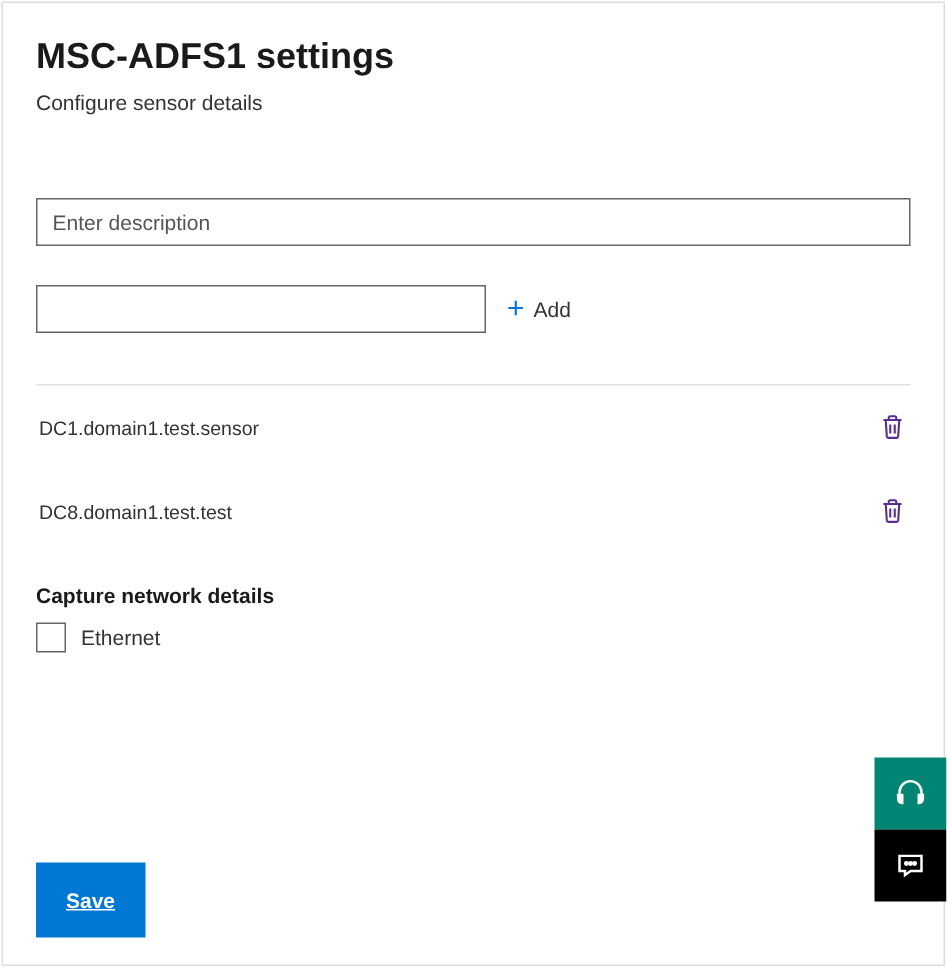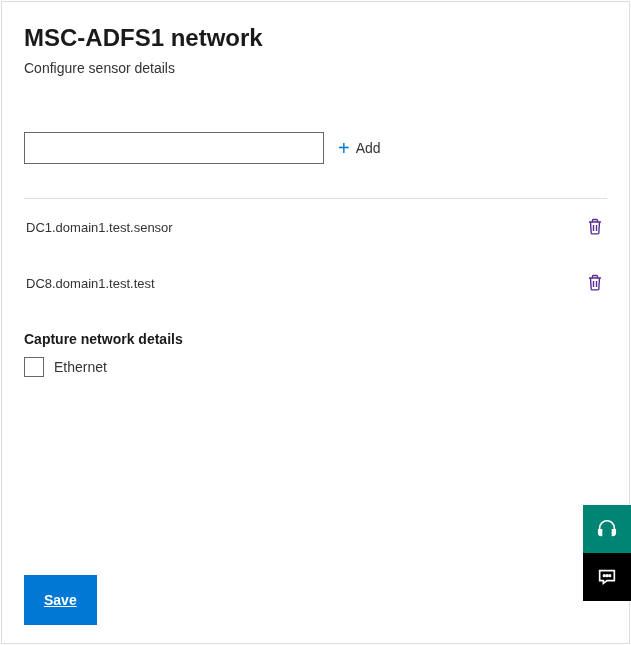--- a/index.html
+++ b/index.html
@@ -150,24 +150,25 @@
       color: #fff;
     }
     .float-btn.teal { background: #008575; }
     .float-btn.black { background: #000; }
   </style>
 </head>
 <body>
 
 <div class="panel">
 
-  <h1 class="page-title">MSC-ADFS1 network</h1>
+  <h1 class="page-title">MSC-ADFS1 settings</h1>
   <div class="page-subtitle">Configure sensor details</div>
 
   <div class="field-block">
+    <input type="text" class="text-input" placeholder="Enter description" style="">
   </div>
 
   <div class="field-block">
     <div class="fqdn-row">
       <input type="text" class="fqdn-input" style="">
       <button class="add-btn">
         <span class="plus-icon">+</span>
         <span>Add</span>
       </button>
     </div>

